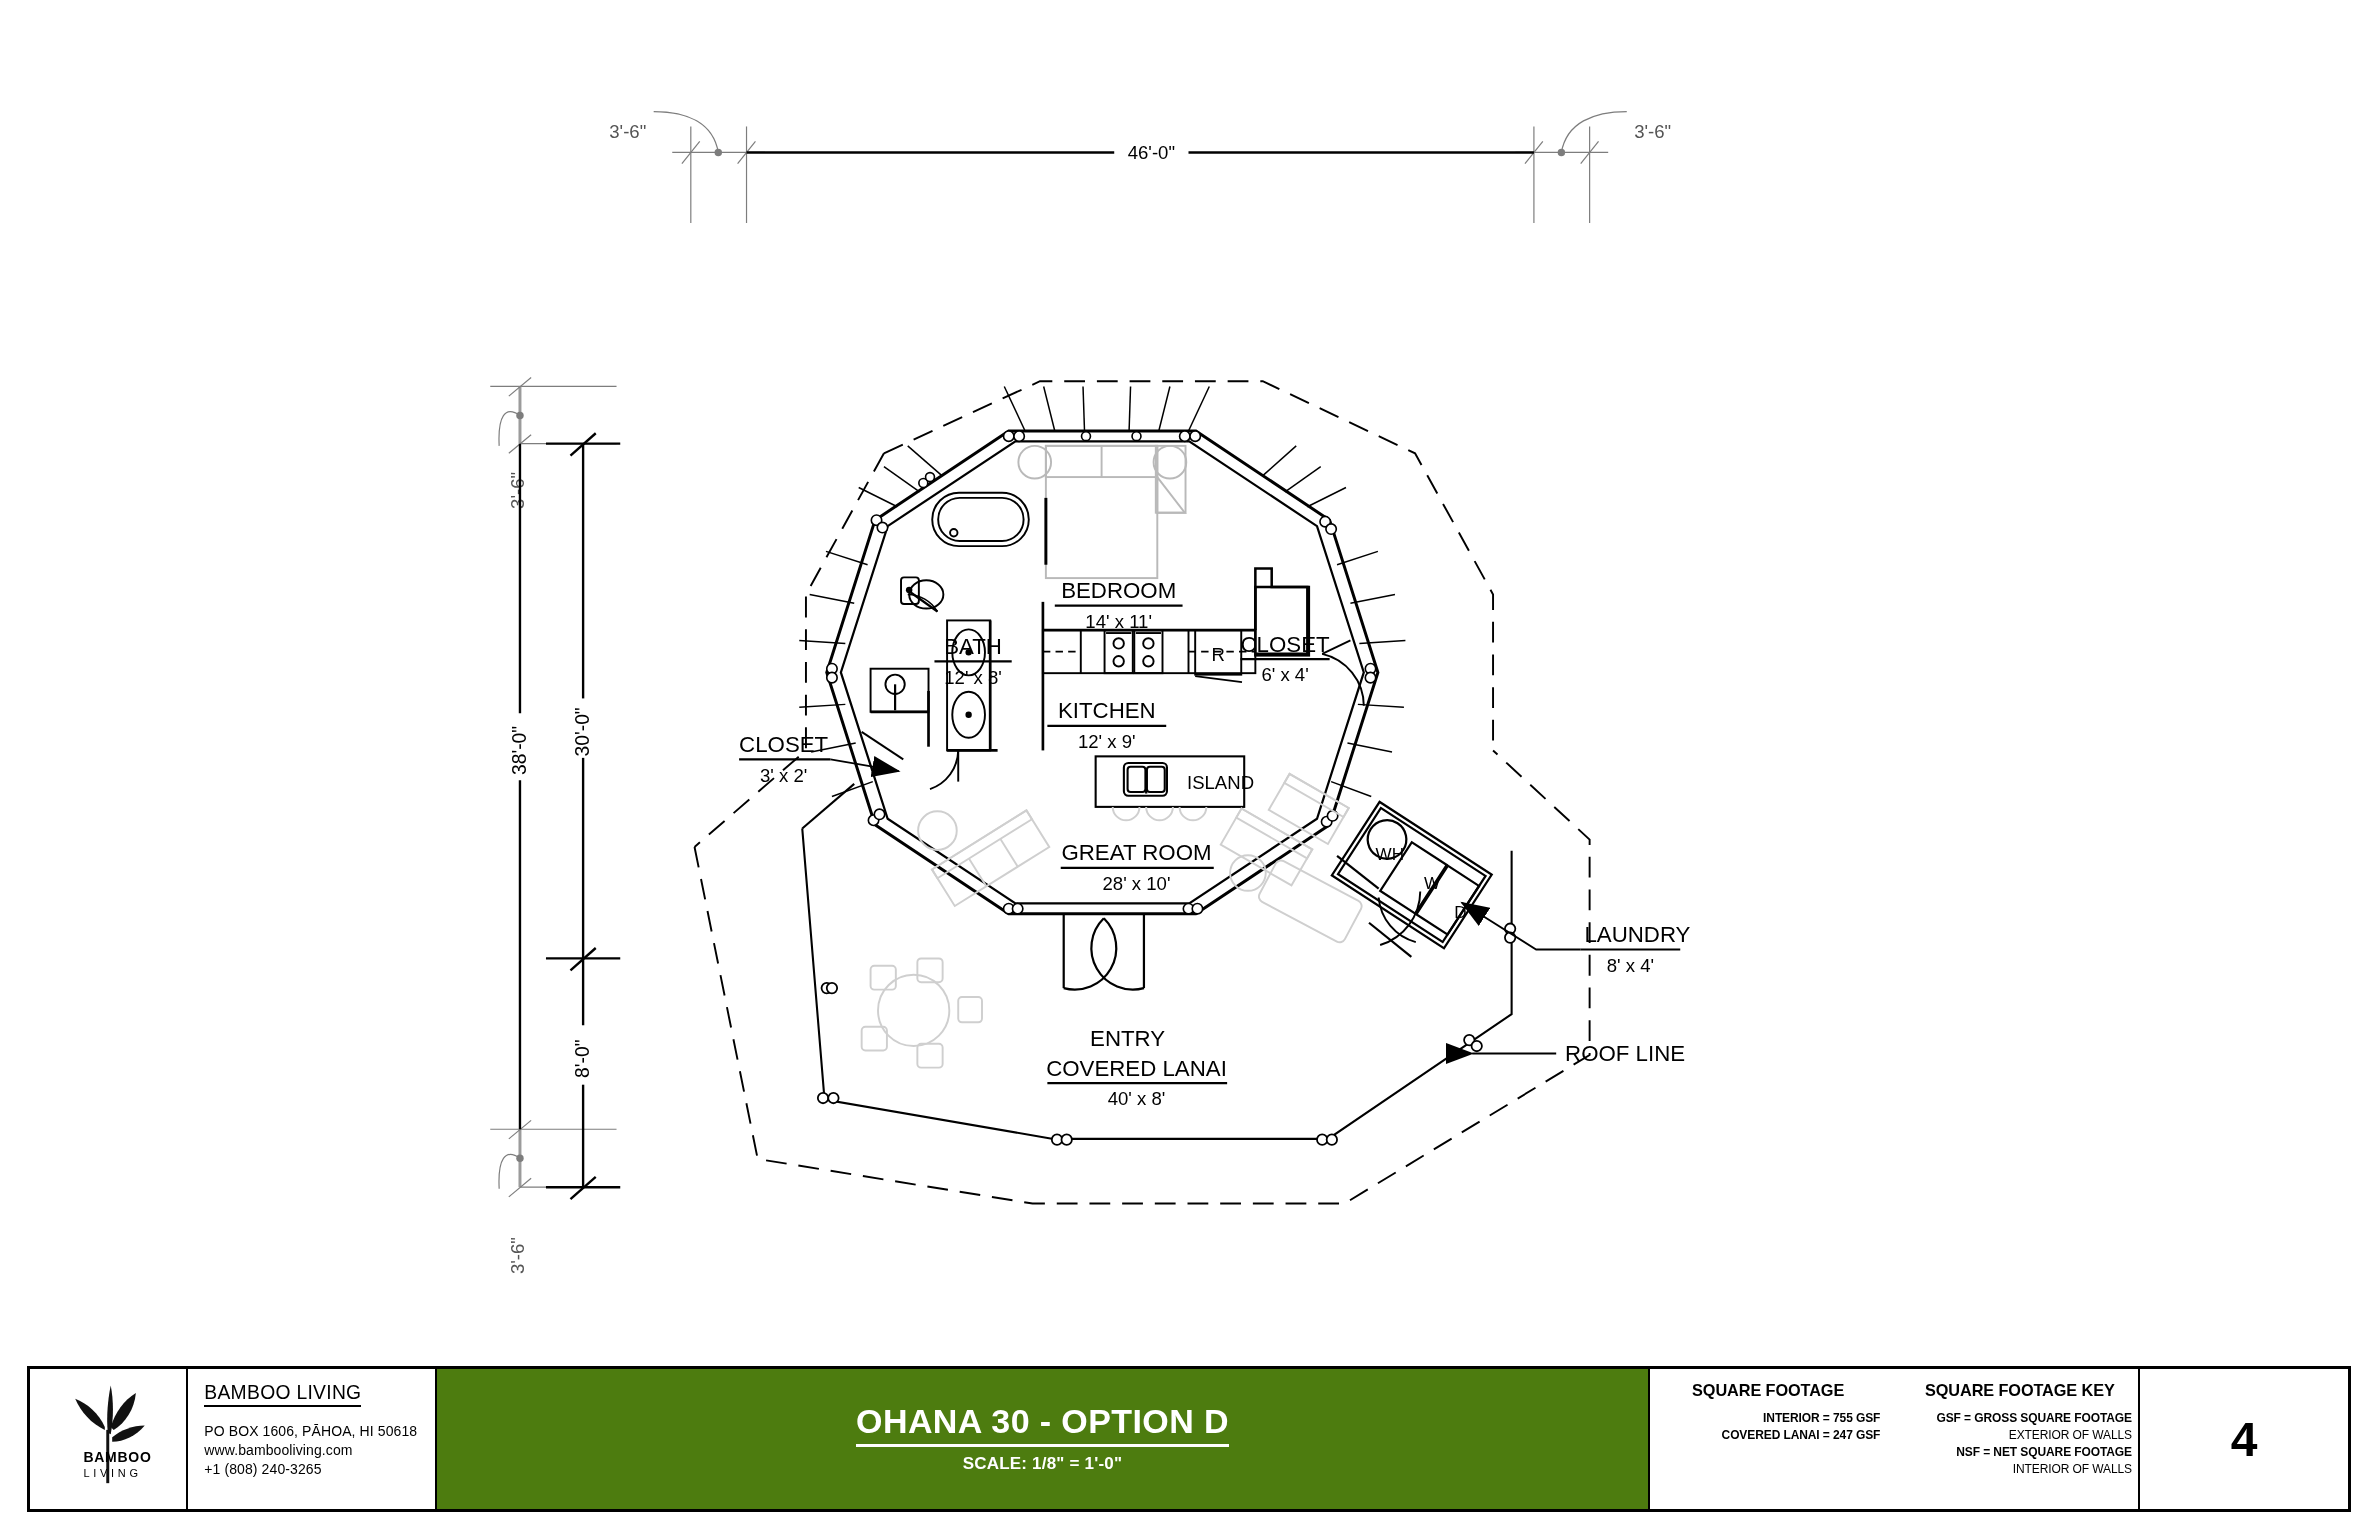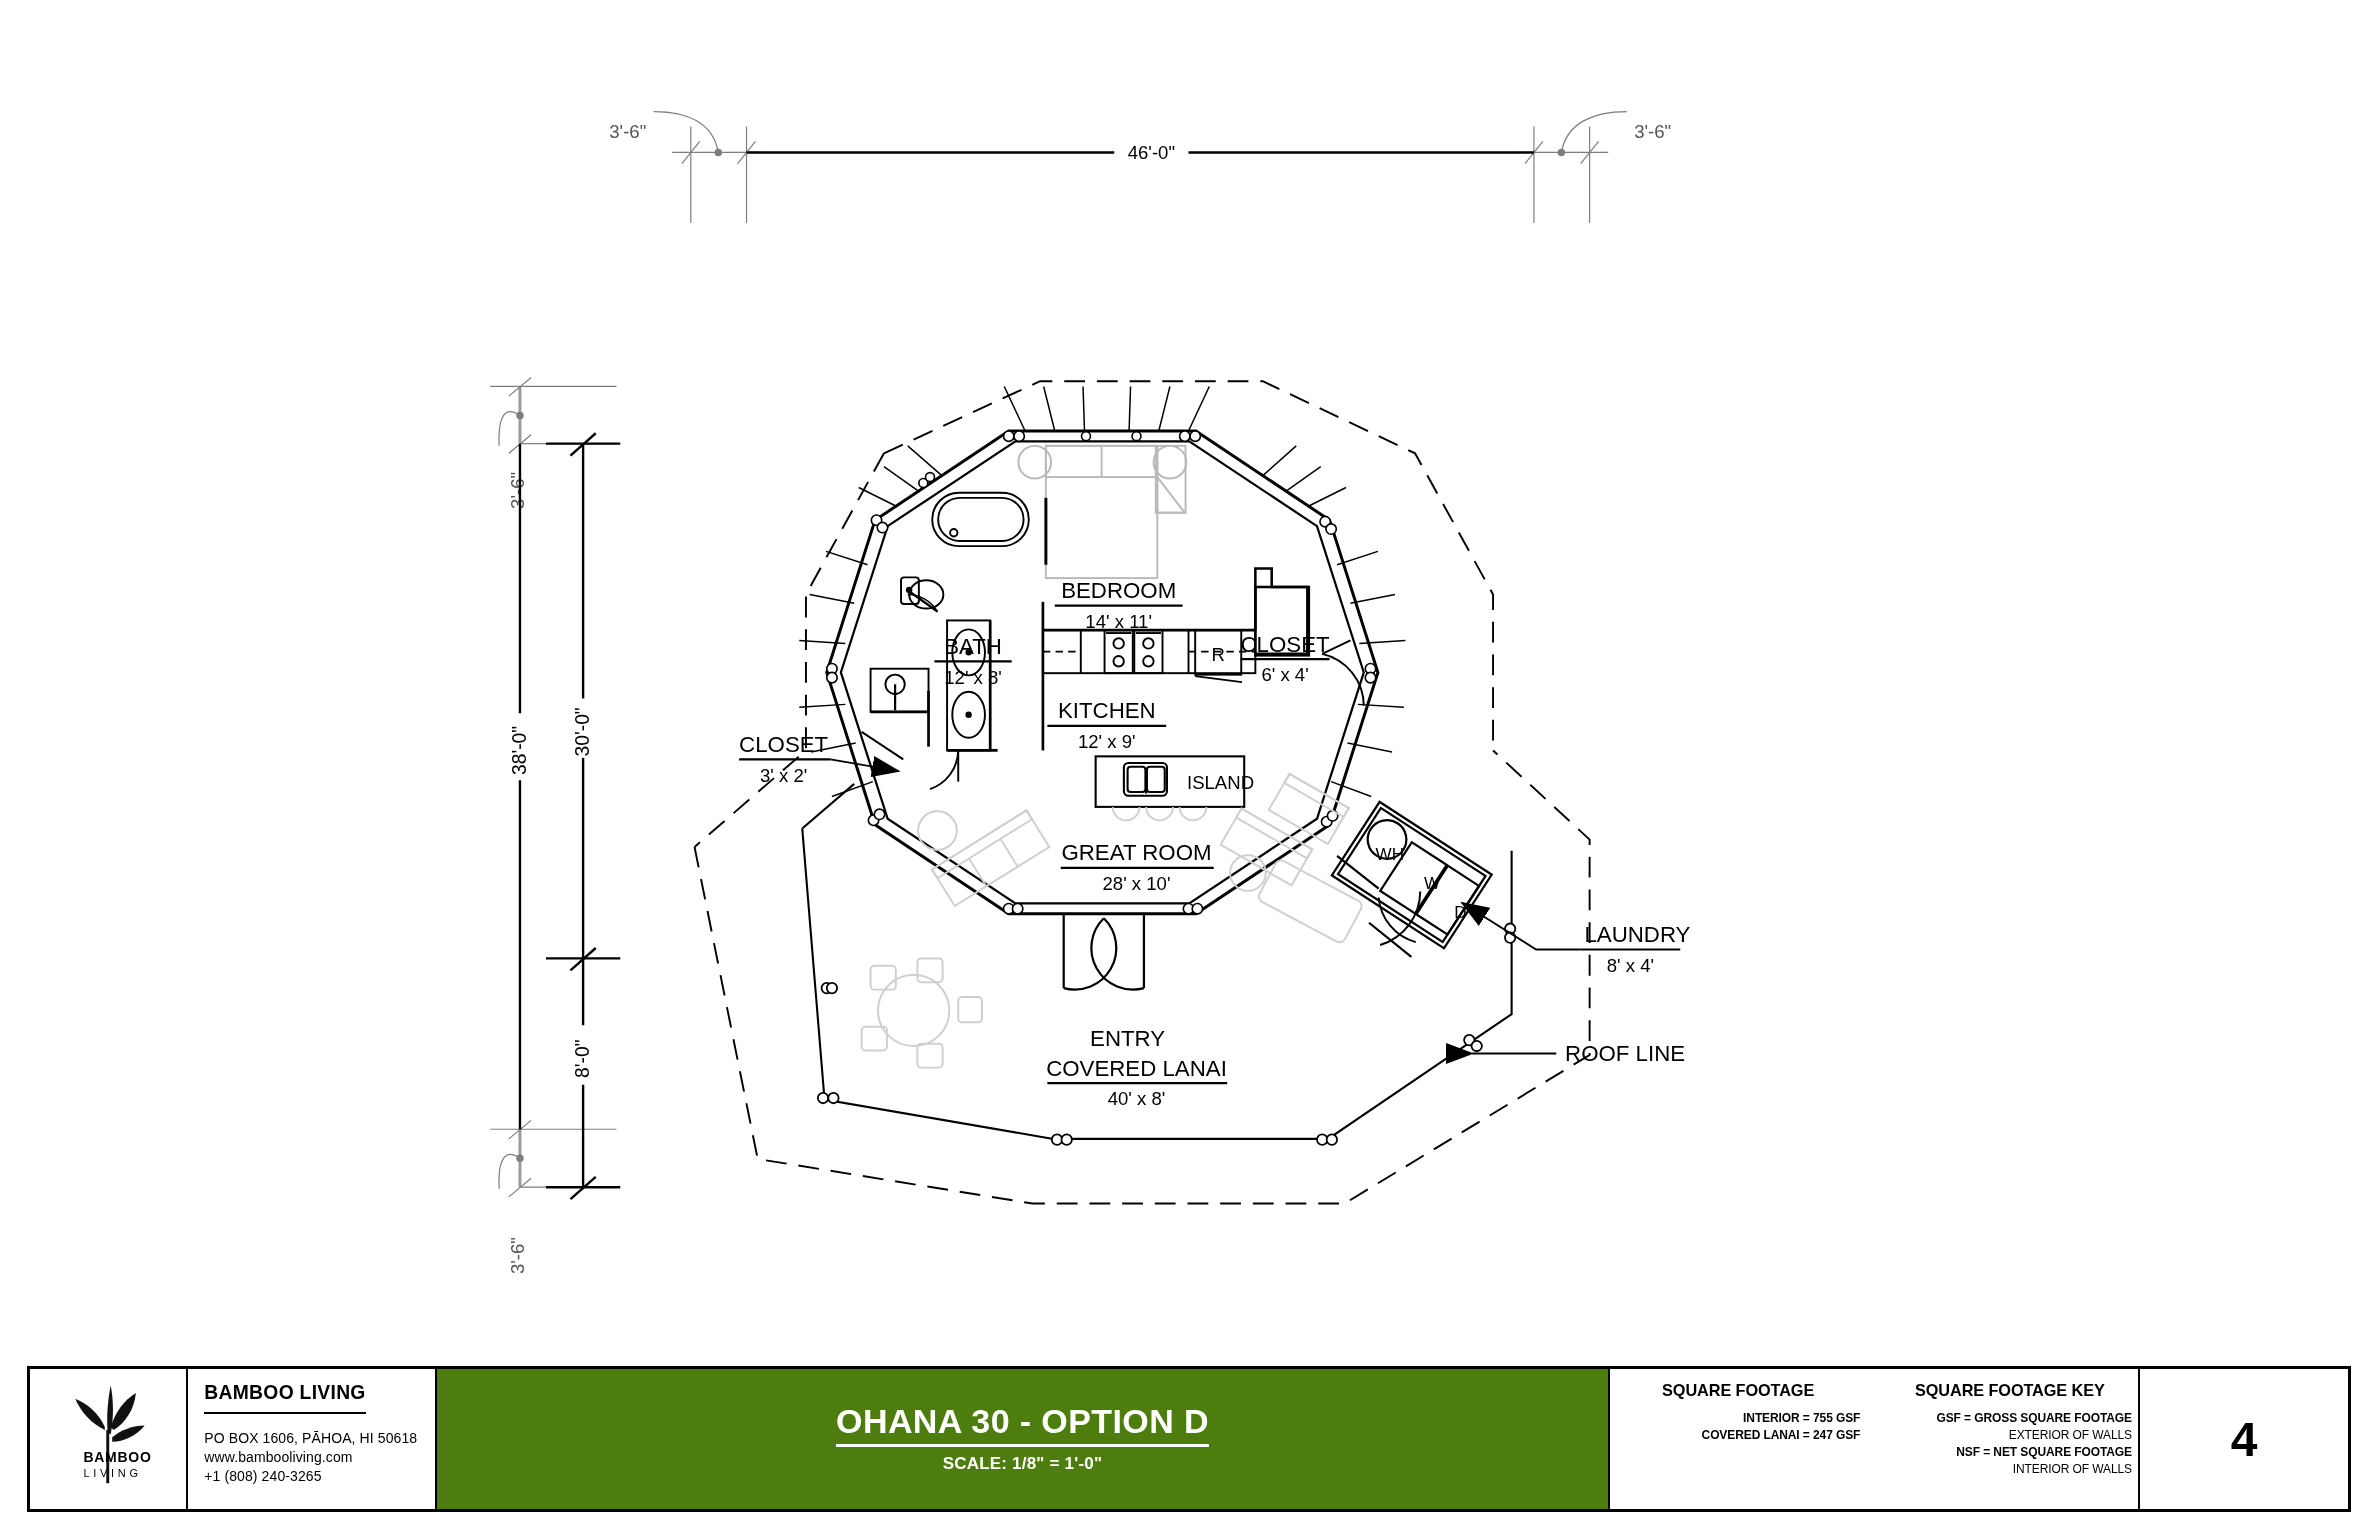--- a/index.html
+++ b/index.html
@@ -28,37 +28,37 @@
     width:158px;border-right:2.2px solid #000;
     position:relative;box-sizing:border-box;
     display:flex;align-items:center;justify-content:center;
   }
   .tb-contact{
     width:249px;border-right:2.2px solid #000;
     box-sizing:border-box;
     padding:13.4px 0 0 16.3px;
   }
   .tb-contact .co{
-    font-size:19.3px;font-weight:bold;letter-spacing:0.3px;
-    border-bottom:2.2px solid #000;display:inline-block;padding-bottom:8px;
+    font-size:19.3px;font-weight:normal;letter-spacing:0.3px;
+    border-bottom:2.2px solid #000;display:inline-block;padding-bottom:1px;
     margin-bottom:15px;
   }
   .tb-contact .line{font-size:14px;line-height:18.6px;letter-spacing:0.1px;}
   .tb-title{
     flex:1;background:#4d7c0f;
     display:flex;flex-direction:column;align-items:center;justify-content:center;
     color:#fff;
   }
   .tb-title .main{
     font-size:34px;font-weight:bold;letter-spacing:0.4px;
     border-bottom:3px solid #fff;padding-bottom:4.5px;line-height:1.05;
   }
   .tb-title .scale{font-size:17px;font-weight:bold;margin-top:7.4px;letter-spacing:0.2px;}
   .tb-sf{
-    width:532px;border-left:2.2px solid #000;border-right:2.2px solid #000;
+    width:492px;border-left:2.2px solid #000;border-right:2.2px solid #000;
     box-sizing:border-box;display:flex;padding:12px 6px 0 6px;gap:20px;
   }
   .sf-col{flex:1;text-align:right;}
   .sf-col.left{text-align:right;padding-right:7.4px;}
   .sf-head{font-size:16.3px;font-weight:bold;text-align:center;margin-bottom:10.4px;letter-spacing:-0.1px;}
   .sf-row{font-size:12px;font-weight:bold;line-height:17px;letter-spacing:-0.1px;}
   .sf-row.sub{font-weight:normal;}
   .tb-page{
     width:208px;display:flex;align-items:center;justify-content:center;
     font-size:48px;font-weight:bold;

